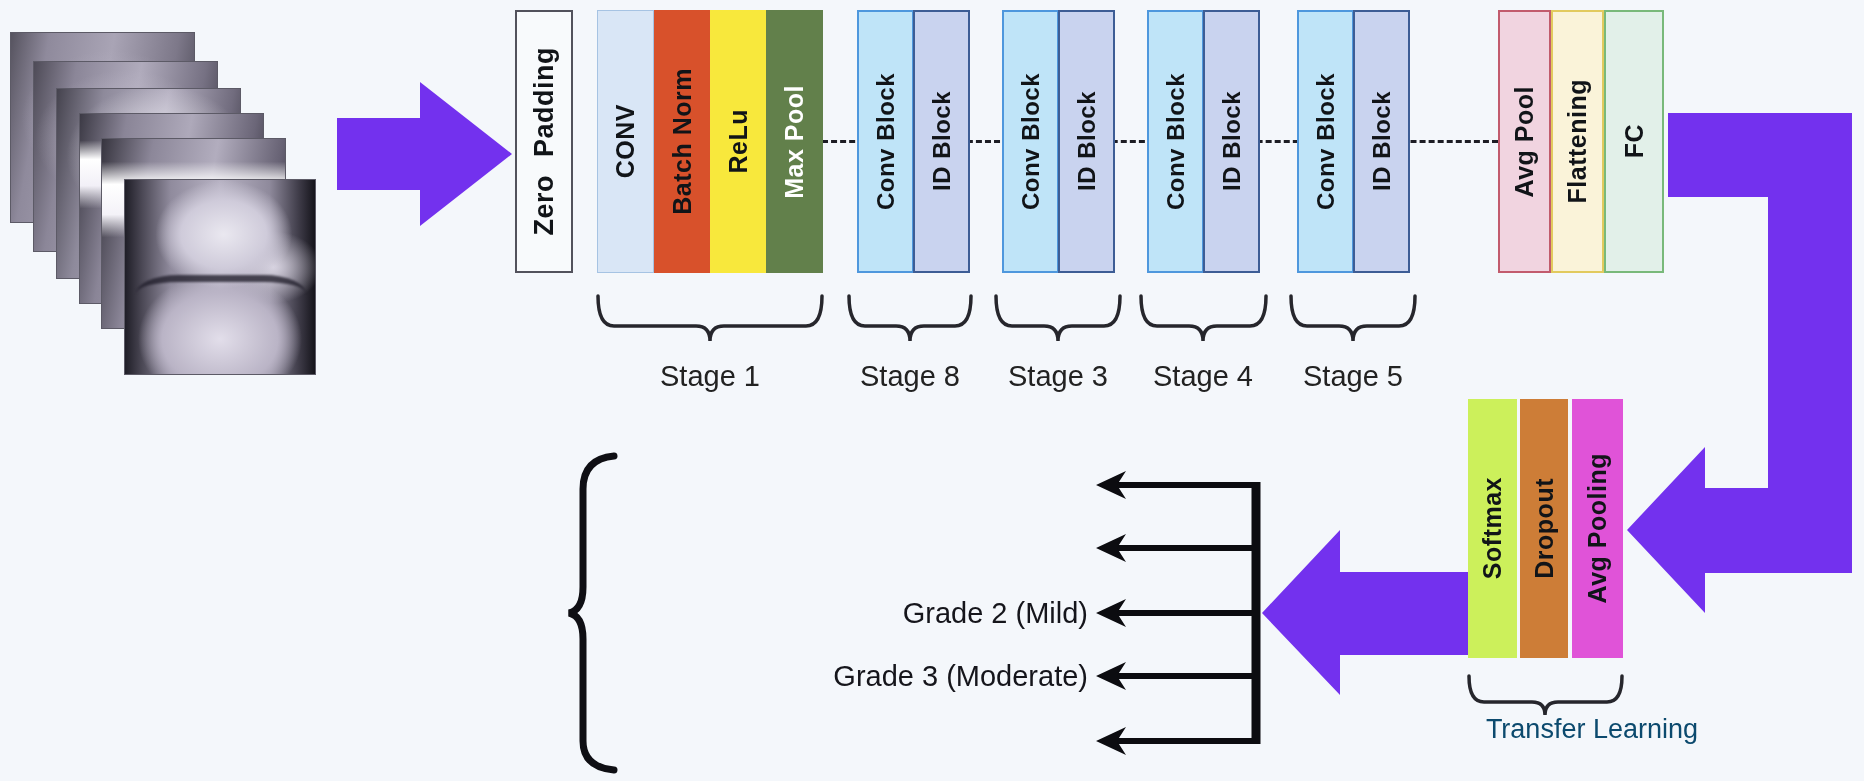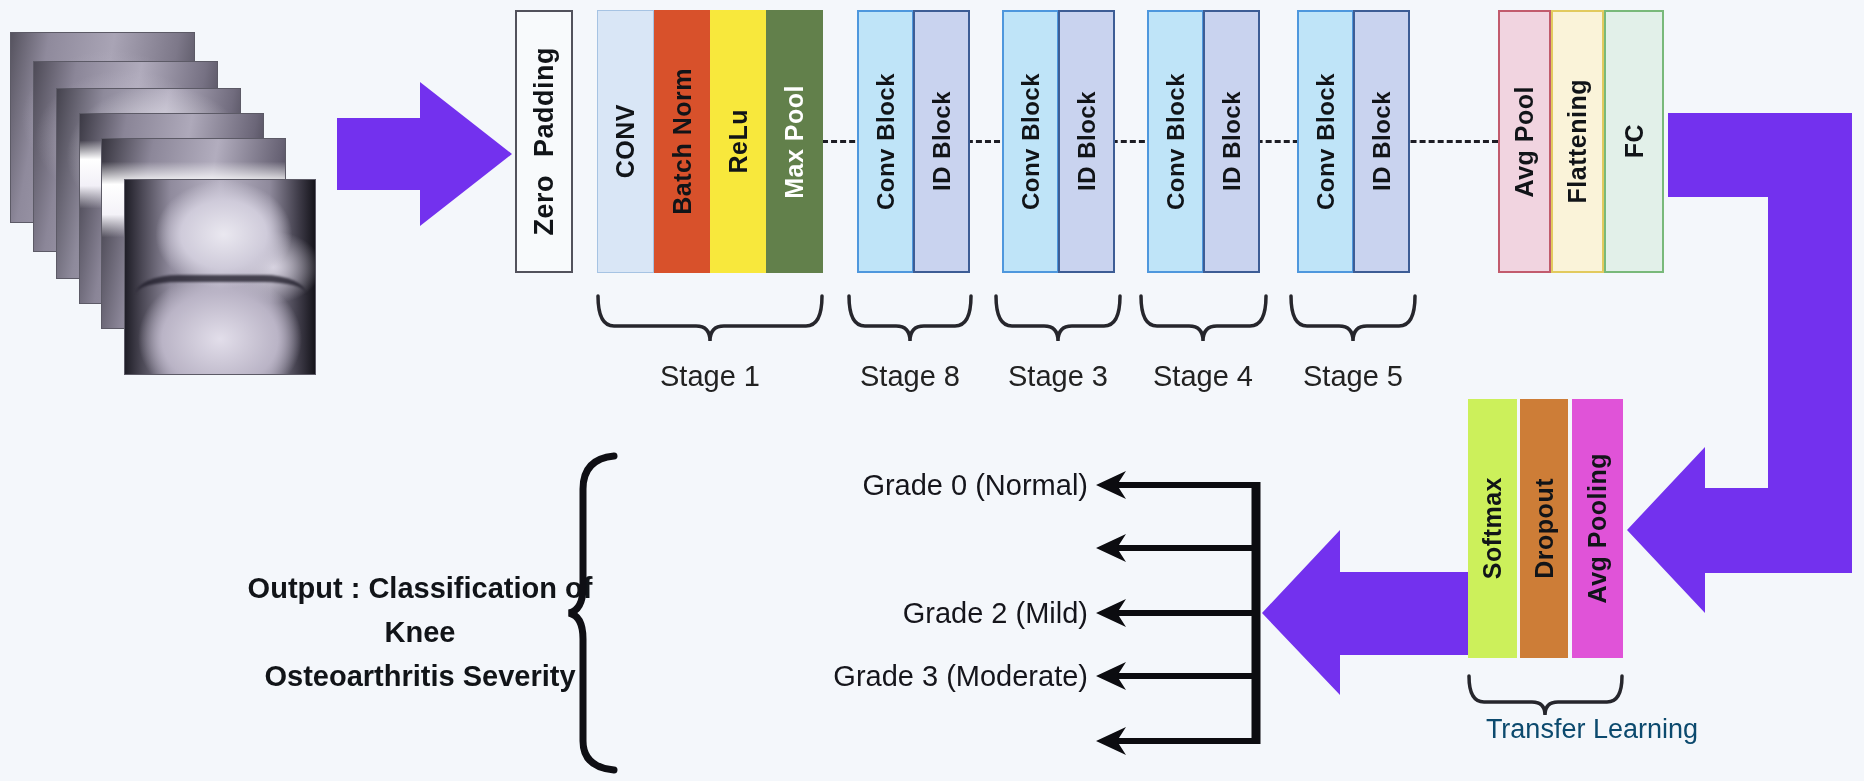--- a/index.html
+++ b/index.html
@@ -170,26 +170,21 @@
     <span class="vtext">Softmax</span>
     </div>
   <div class="blk tlrow b-dropout">
     <span class="vtext">Dropout</span>
     </div>
   <div class="blk tlrow b-avgpooling">
     <span class="vtext">Avg Pooling</span>
     </div>
   <div id="tl-label">Transfer Learning</div>
 
-  <div class="caption" id="output-title">
-    <div>Output : Classification of Knee</div>
-    <div>Osteoarthritis Severity</div>
-  </div>
-
-  <div class="grade g0">Grade 0 (Normal)</div>
+
   <div class="grade g2">Grade 2 (Mild)</div>
   <div class="grade g3">Grade 3 (Moderate)</div>
 
   <svg id="overlay" width="1864" height="781" viewBox="0 0 1864 781">
 
     <polygon points="337,118 420,118 420,82 512,154 420,226 420,190 337,190" fill="var(--purple)"></polygon>
 
     <polygon points="1668,113 1852,113 1852,573 1705,573 1705,613 1627,530 1705,447 1705,488 1768,488 1768,197 1668,197" fill="var(--purple)"></polygon>
 
     <polygon points="1468,572 1340,572 1340,530 1262,613 1340,695 1340,655 1468,655" fill="var(--purple)"></polygon>

